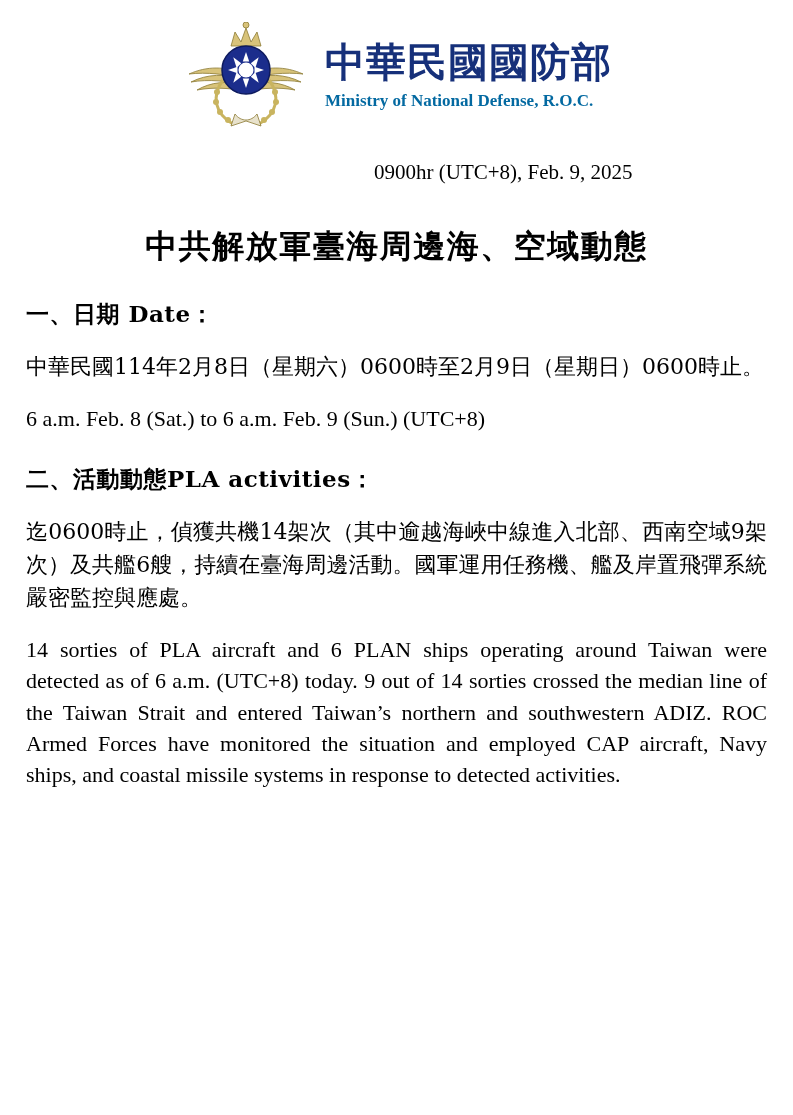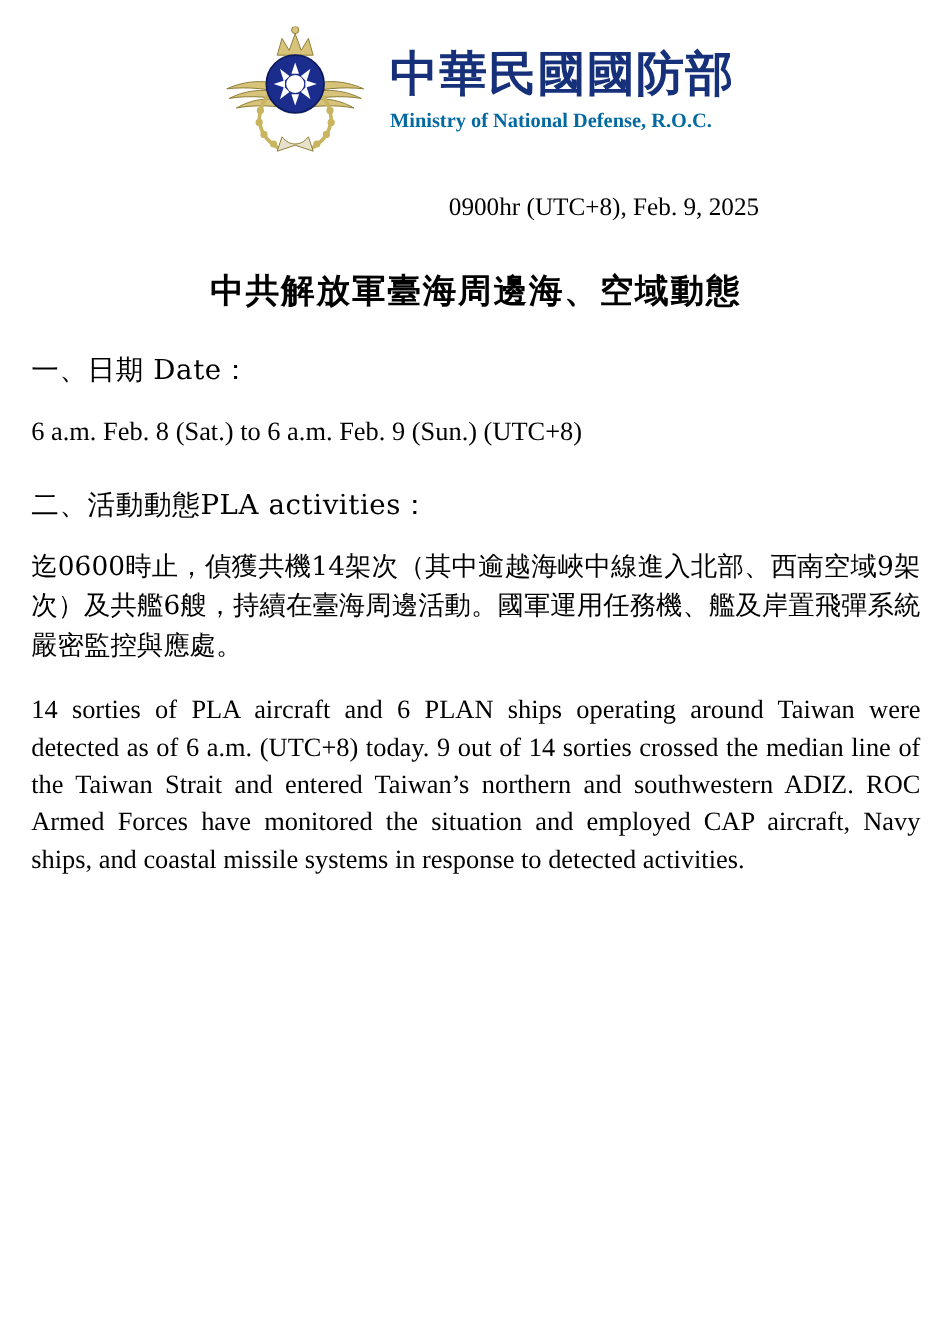--- a/index.html
+++ b/index.html
@@ -75,36 +75,36 @@
   .release .en { font-family: "Liberation Serif", serif; }
 
   
   .title-block {
     margin-top: 34px;
     text-align: center;
   }
   .title-cn {
     font-family: "DejaVu Serif", serif;
     font-weight: bold;
-    font-size: 28px;
+    font-size: 32px;
     letter-spacing: 1.5px;
     line-height: 1.45;
   }
   .title-en {
     font-family: "Liberation Serif", serif;
     font-weight: bold;
     font-size: 22px;
     line-height: 1.4;
     margin-top: 2px;
   }
 
   
   .section-heading {
     font-family: "DejaVu Serif", serif;
-    font-weight: normal;
+    font-weight: bold;
     font-size: 23px;
     margin-top: 30px;
     letter-spacing: 0.5px;
   }
   .para-cn {
     font-family: "DejaVu Serif", serif;
     font-size: 22px;
     line-height: 1.5;
     margin-top: 20px;
     text-align: justify;
@@ -183,19 +183,20 @@
 
   <div class="release">
     <div class="en">0900hr (UTC+8), Feb. 9, 2025</div>
   </div>
 
   <div class="title-block">
     <div class="title-cn">中共解放軍臺海周邊海、空域動態</div>
   </div>
 
   <div class="section-heading">一、日期 Date：</div>
+  <div class="para-cn">中華民國114年2月8日（星期六）0600時至2月9日（星期日）0600時止。</div>
   <div class="para-en">6 a.m. Feb. 8 (Sat.) to 6 a.m. Feb. 9 (Sun.) (UTC+8)</div>
 
   <div class="section-heading">二、活動動態PLA activities：</div>
   <div class="para-cn">迄0600時止，偵獲共機14架次（其中逾越海峽中線進入北部、西南空域9架次）及共艦6艘，持續在臺海周邊活動。國軍運用任務機、艦及岸置飛彈系統嚴密監控與應處。</div>
   <div class="para-en justify-all">14 sorties of PLA aircraft and 6 PLAN ships operating around Taiwan were detected as of 6 a.m. (UTC+8) today. 9 out of 14 sorties crossed the median line of the Taiwan Strait and entered Taiwan’s northern and southwestern ADIZ. ROC Armed Forces have monitored the situation and employed CAP aircraft, Navy ships, and coastal missile systems in response to detected activities.</div>
 
 </div>
 
 </body></html>

